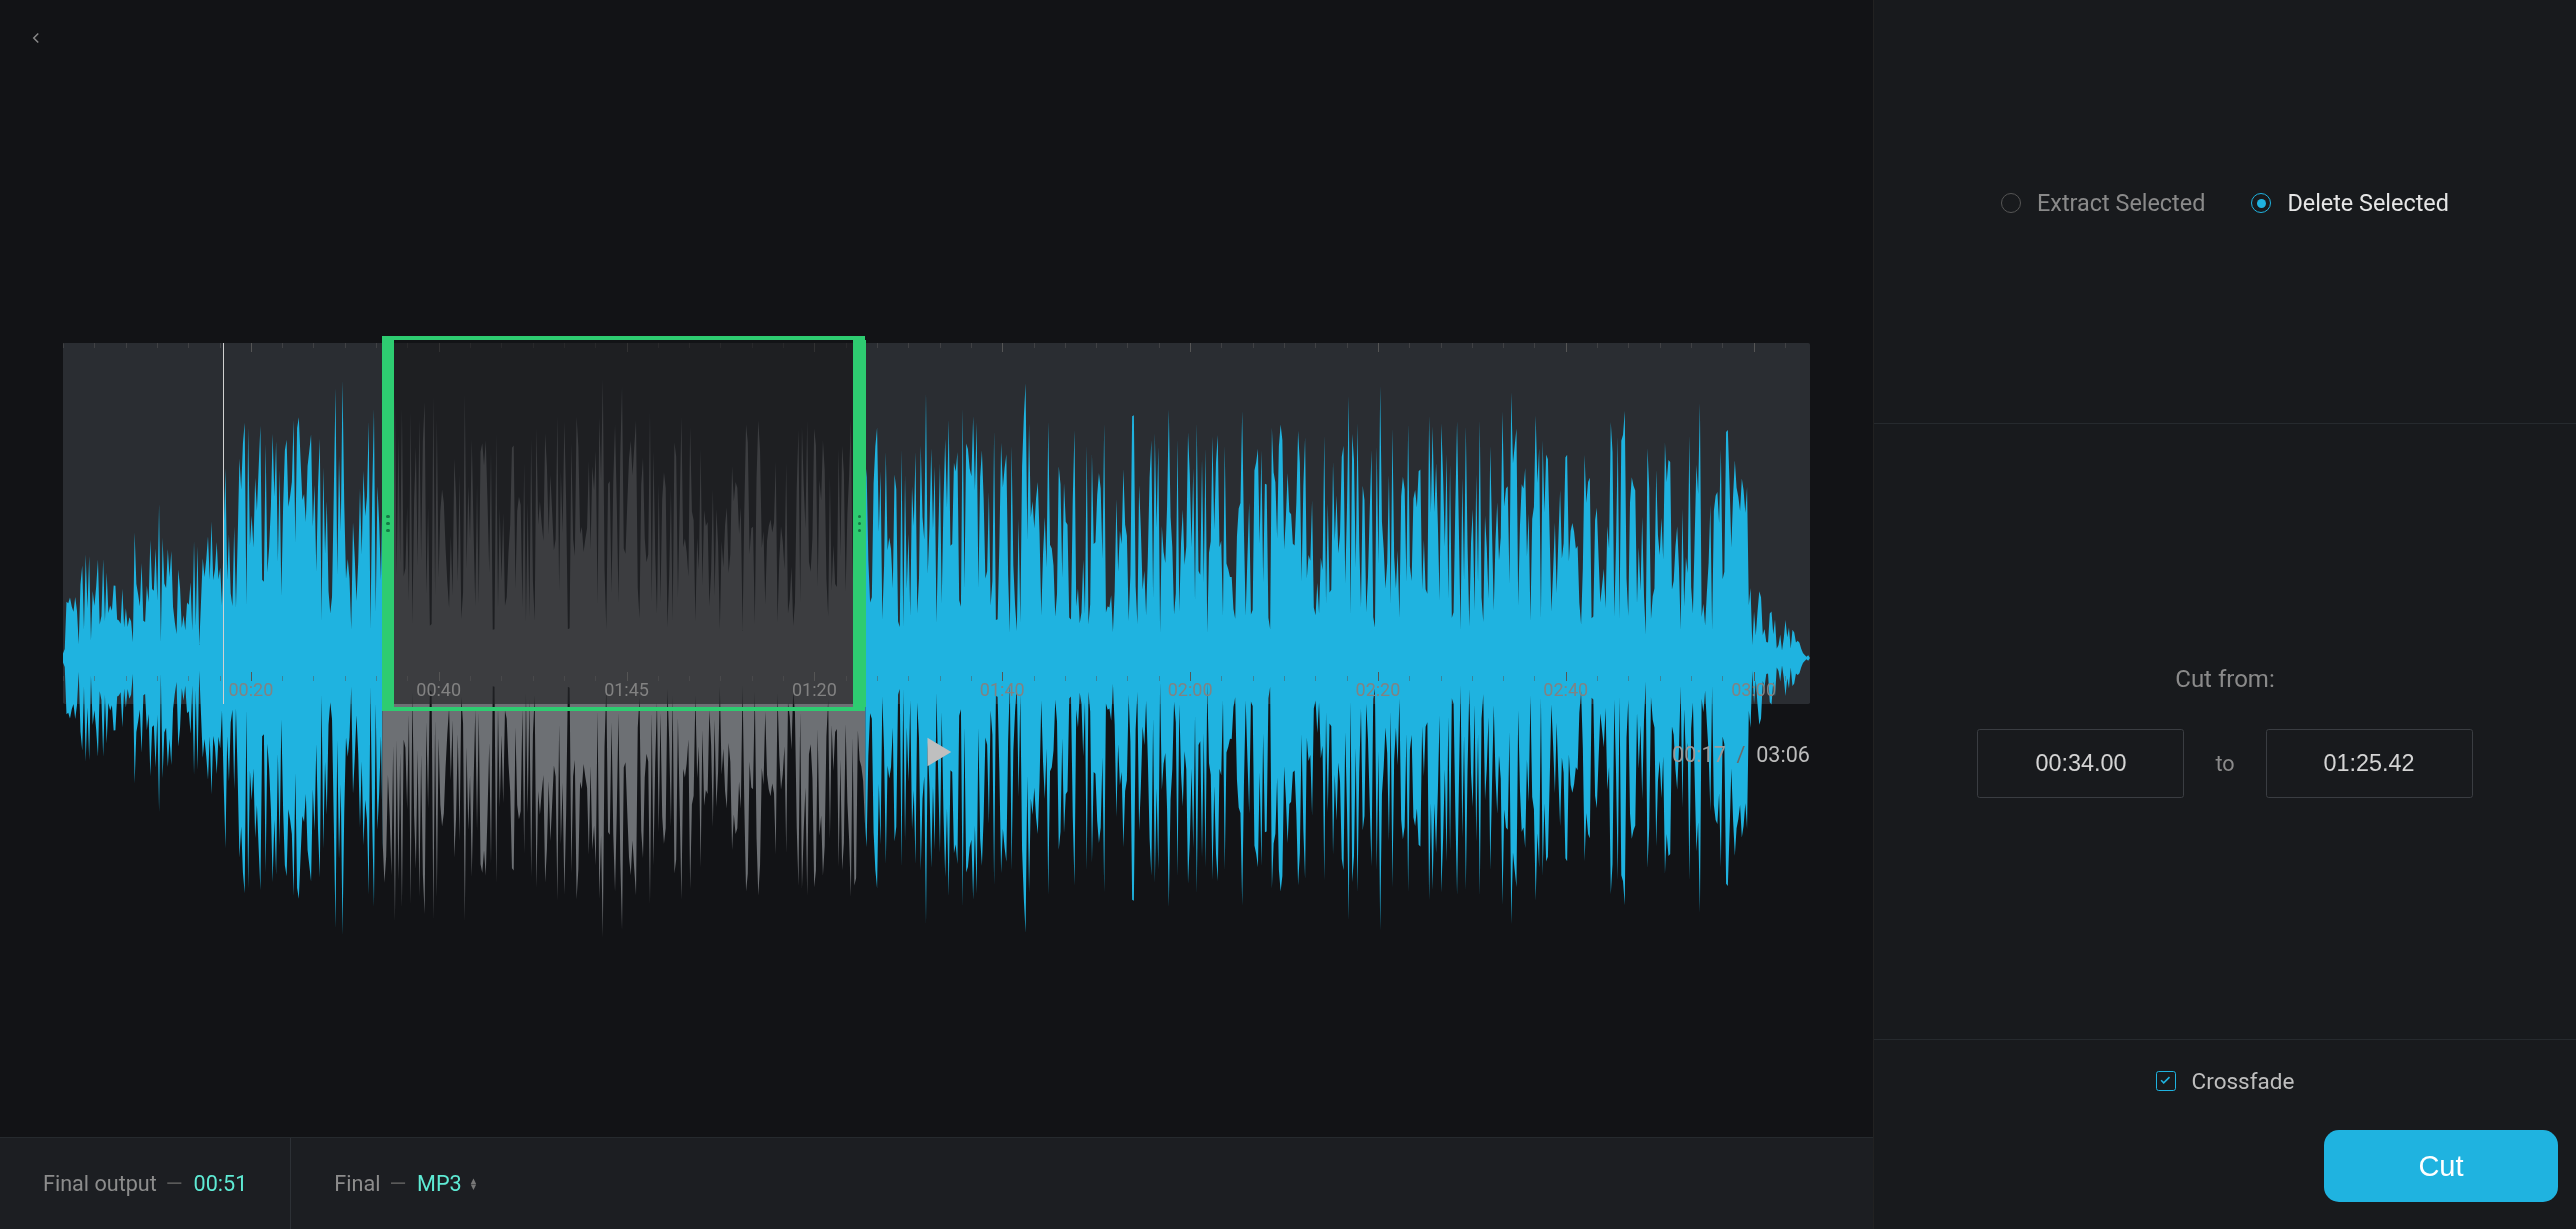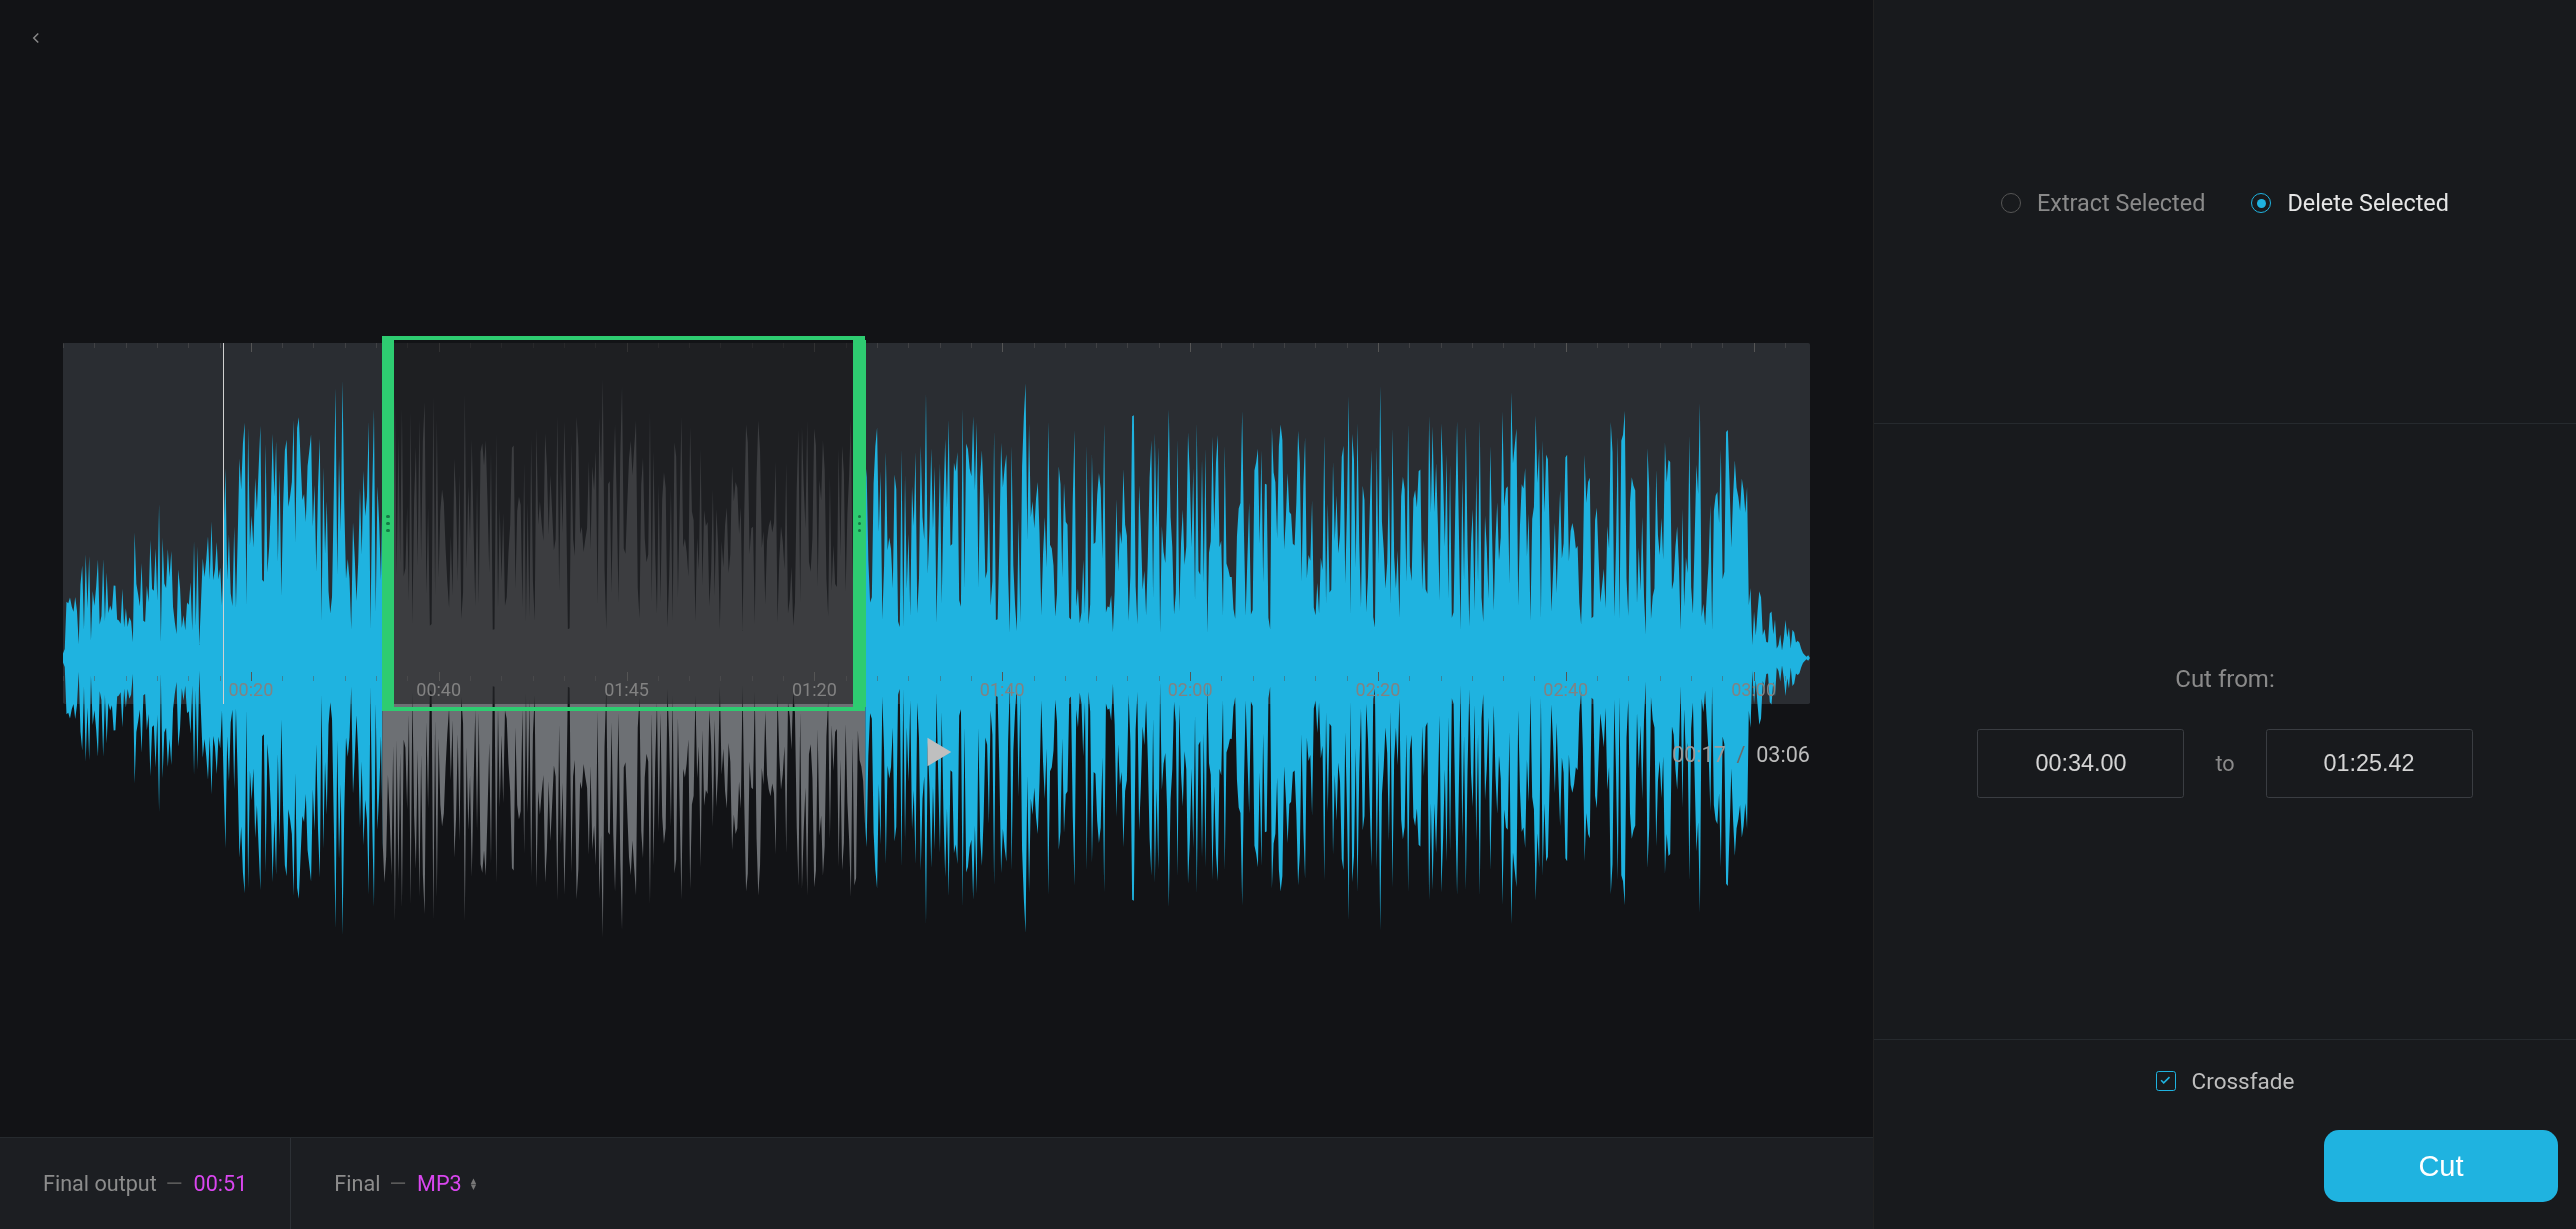--- a/index.html
+++ b/index.html
@@ -153,21 +153,21 @@
   .bb-section {
     height:100%;
     display:flex;
     align-items:center;
     padding:0 43px;
     font-size:21.6px;
     color:#8c8c8c;
   }
   .bb-section.final { border-right:0.9px solid #2d3136; }
   .bb-section .dash { margin:0 9px; color:#5a5a5a; letter-spacing:1.8px;}
-  .bb-section .val { color:#d946ef; }
+  .bb-section .val { color:#5eead4; }
   .format-select {
     display:flex;align-items:center;gap:9px;color:#d6d6d6;cursor:pointer;
   }
   .format-select .updown{
     display:flex;flex-direction:column;line-height:5.4px;font-size:10.8px;color:#777;
   }
   
   .sidebar {
     width: 703px;
     background: #181a1d;

